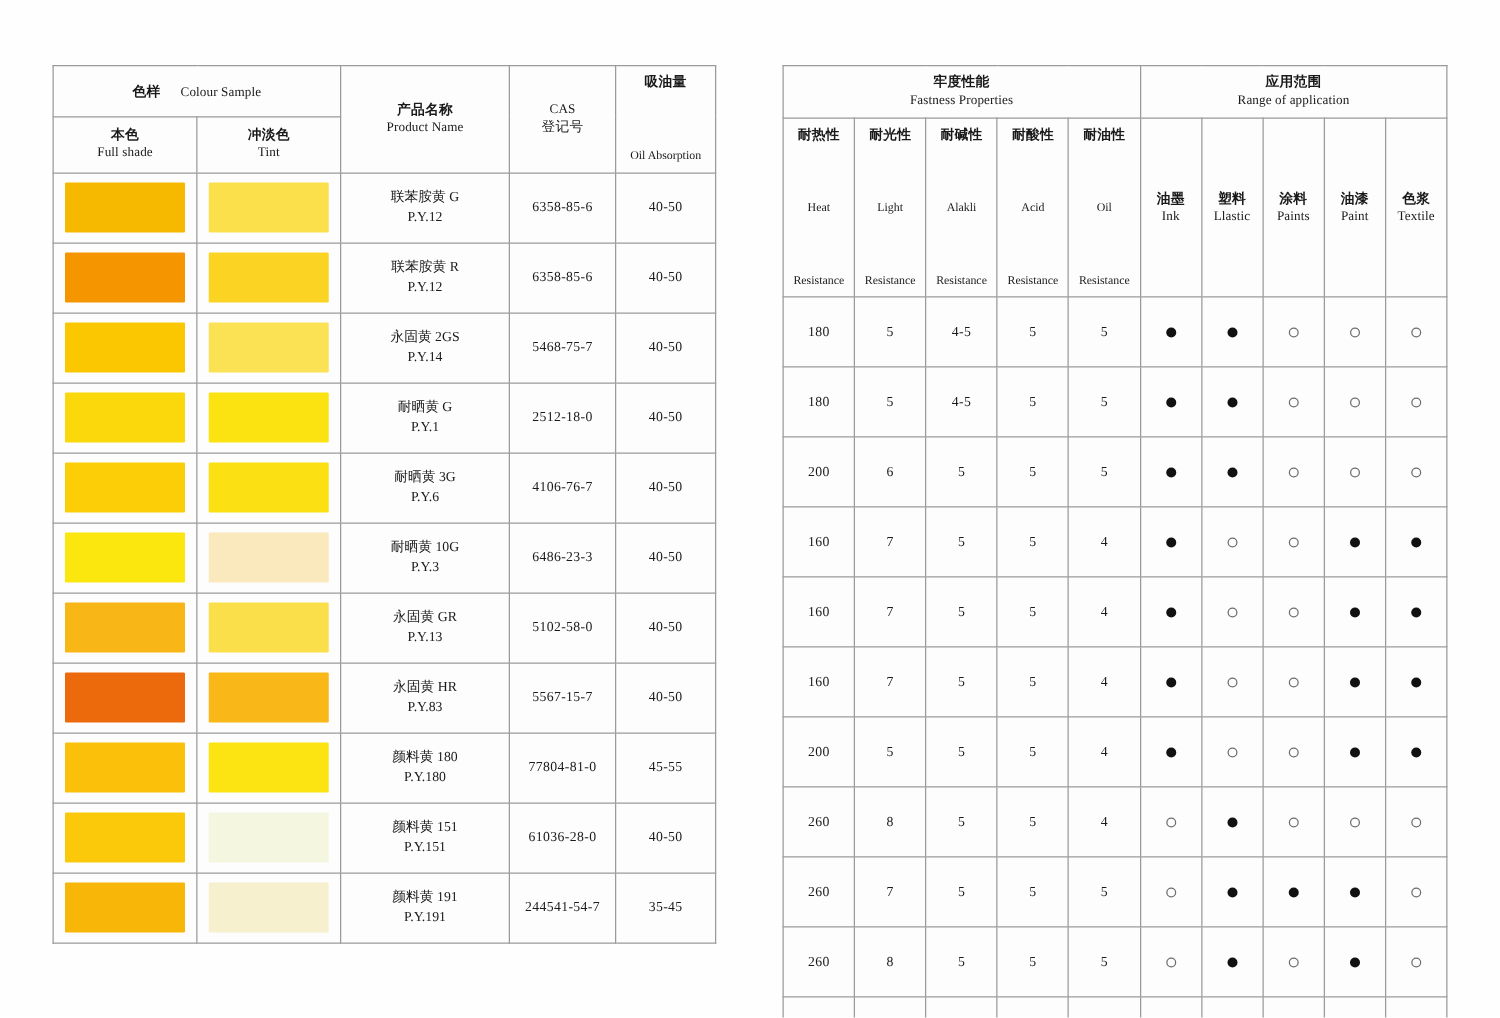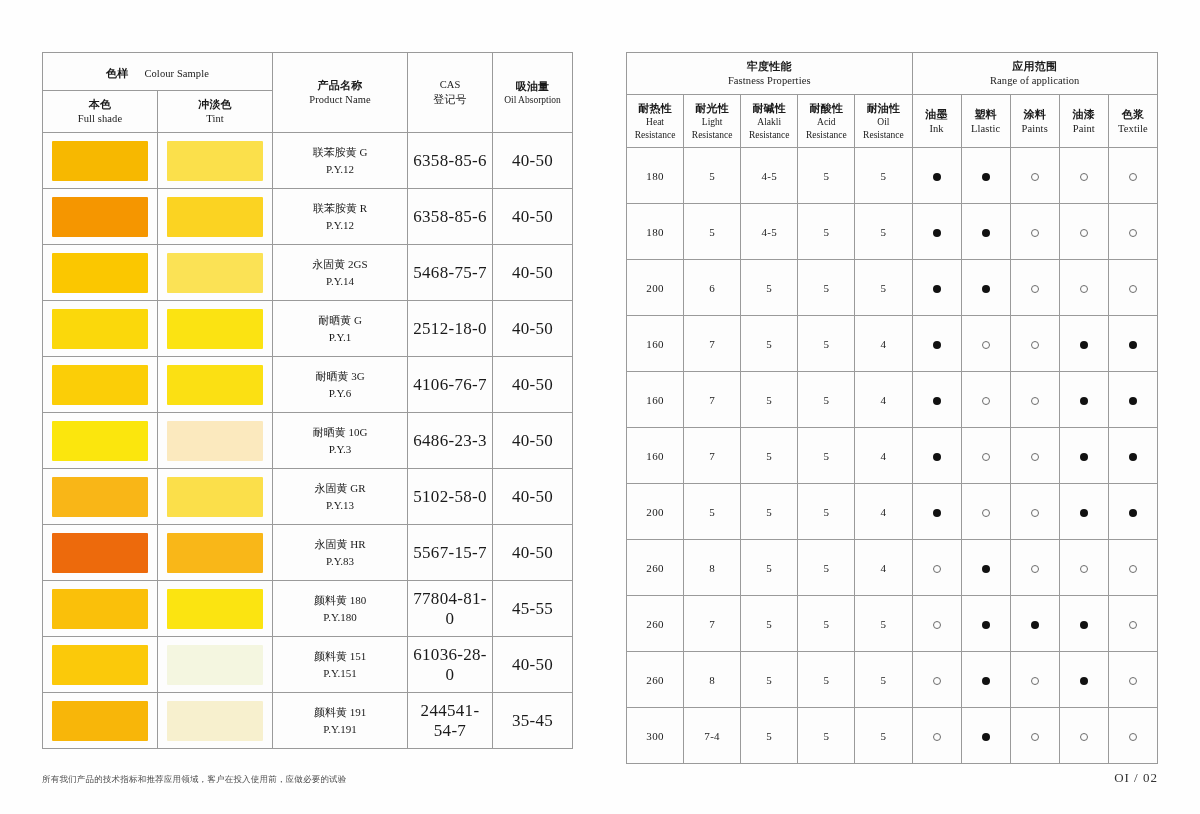--- a/index.html
+++ b/index.html
@@ -40,35 +40,35 @@
     background: #fdfdfd;
   }
   table.grid th {
     font-weight: normal;
     padding: 6px 2px;
     line-height: 1.35;
   }
   .cn { font-size: 11px; letter-spacing: .2px; }
   .cn-b { font-size: 11px; font-weight: bold; letter-spacing: .2px; }
   .en { font-size: 10.5px; letter-spacing: .1px; }
-  .en-sm { font-size: 9.5px; letter-spacing: 0; }
+  .en-sm { font-size: 9.5px; letter-spacing: 0; margin-top: 45px; }
   .hdr-group { height: 38px; }
   .hdr-sub { height: 42px; }
 
   
   .swatch-cell { height: 56px; padding: 0; }
   .swatch {
     width: 96px; height: 40px;
     margin: 0 auto;
     border-radius: 1px;
   }
   .name-cell { height: 56px; padding: 4px 2px; line-height: 1.5; }
   .name-cn { font-size: 11px; }
   .name-py { font-size: 11px; }
-  .num-cell { font-size: 17px; letter-spacing: .3px; }
+  .num-cell { font-size: 11px; letter-spacing: .3px; }
 
   
   .val-cell { height: 56px; font-size: 11px; letter-spacing: .3px; margin-left: 34px; }
   .mark-cell { height: 56px; }
   .dot {
     display: inline-block;
     width: 8px; height: 8px;
     border-radius: 50%;
   }
   .dot.filled { background: #111111; }
@@ -504,17 +504,13 @@
               <td class="mark-cell"><span class="dot filled"></span></td>
               <td class="mark-cell"><span class="dot hollow"></span></td>
               <td class="mark-cell"><span class="dot hollow"></span></td>
               <td class="mark-cell"><span class="dot hollow"></span></td>
             </tr>
           </tbody>
       </table>
     </div>
   </div>
 
-  <div class="footer">
-    <div class="footnote">所有我们产品的技术指标和推荐应用领域，客户在投入使用前，应做必要的试验</div>
-    <div class="pageno">OI / 02</div>
-  </div>
 </div>
 
 </body></html>

